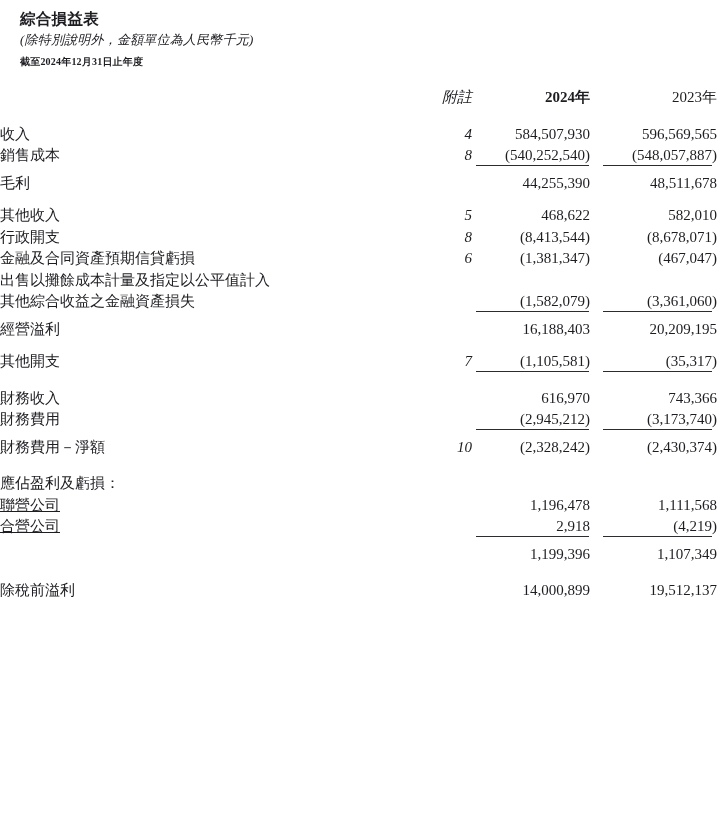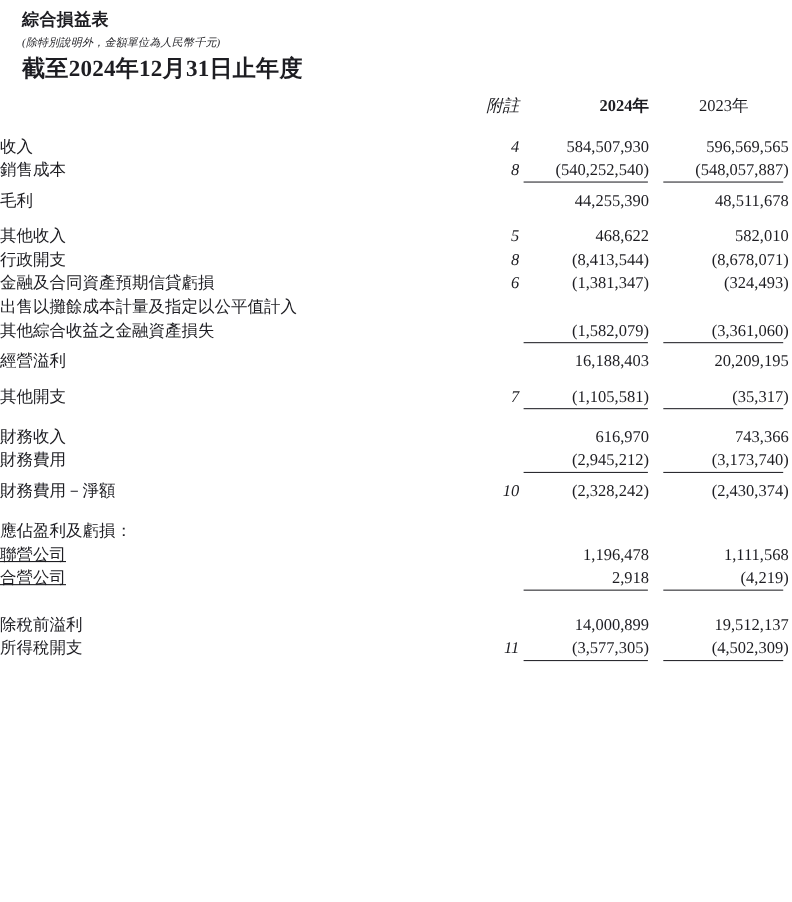--- a/index.html
+++ b/index.html
@@ -29,28 +29,28 @@
   .titleblock {
     padding: 8px 0 0 20px;
   }
   .doc-title {
     font-size: 15.5px;
     font-weight: bold;
     line-height: 21px;
     letter-spacing: 0.3px;
   }
   .doc-subtitle {
-    font-size: 10px;
+    font-size: 13px;
     font-style: italic;
     line-height: 22px;
     letter-spacing: 0.2px;
     white-space: nowrap;
   }
   .doc-period {
-    font-size: 21px;
+    font-size: 10px;
     font-weight: bold;
     line-height: 22px;
     letter-spacing: 0.2px;
   }
 
   
   table.fin {
     border-collapse: collapse;
     width: 720px;
     table-layout: fixed;
@@ -91,21 +91,21 @@
   .cell-y1 { padding-right: 0px; }
   .cell-y2 { padding-right: 5px; }
 
   
   .hdr td {
     padding-bottom: 2px;
     font-size: 15px;
   }
   .hdr .cell-note { font-style: italic; }
   .hdr .h-y1 { font-weight: bold; text-align: right; }
-  .hdr .h-y2 { font-weight: normal; text-align: center; }
+  .hdr .h-y2 { font-weight: normal; text-align: right; }
 
   
   .b   { font-weight: bold; margin-top: 36px; }
   .ind { padding-left: 39px; }
   .ind2{ padding-left: 39px; text-decoration: underline; }
 
   td.ruled {
     position: relative;
   }
   td.ruled::after {
@@ -226,21 +226,21 @@
         <td></td>
         <td class="cell-num cell-y2">(8,678,071)</td>
         <td></td>
       </tr>
 
       <tr>
         <td class="cell-label">金融及合同資產預期信貸虧損</td>
         <td class="cell-note">6</td>
         <td class="cell-num cell-y1 b">(1,381,347)</td>
         <td></td>
-        <td class="cell-num cell-y2">(324,493)</td>
+        <td class="cell-num cell-y2">(467,047)</td>
         <td></td>
       </tr>
 
       <tr>
         <td class="cell-label">出售以攤餘成本計量及指定以公平值計入</td>
         <td class="cell-note"></td>
         <td class="cell-num cell-y1 b"></td>
         <td></td>
         <td class="cell-num cell-y2"></td>
         <td></td>
@@ -345,42 +345,42 @@
         <td class="cell-num cell-y1 b ruled y1">2,918</td>
         <td></td>
         <td class="cell-num cell-y2 ruled y2">(4,219)</td>
         <td></td>
       </tr>
 
       <tr class="rulegap">
           <td colspan="6"></td>
         </tr>
 
+      <tr>
+        <td class="cell-label"></td>
+        <td class="cell-note"></td>
+        <td class="cell-num cell-y1 b">1,199,396</td>
+        <td></td>
+        <td class="cell-num cell-y2">1,107,349</td>
+        <td></td>
+      </tr>
 
       <tr class="sp-lg">
           <td colspan="6"></td>
         </tr>
 
       <tr>
         <td class="cell-label b">除稅前溢利</td>
         <td class="cell-note"></td>
         <td class="cell-num cell-y1 b">14,000,899</td>
         <td></td>
         <td class="cell-num cell-y2">19,512,137</td>
         <td></td>
       </tr>
 
-      <tr>
-        <td class="cell-label">所得稅開支</td>
-        <td class="cell-note">11</td>
-        <td class="cell-num cell-y1 b ruled y1">(3,577,305)</td>
-        <td></td>
-        <td class="cell-num cell-y2 ruled y2">(4,502,309)</td>
-        <td></td>
-      </tr>
 
       <tr class="sp-lg">
           <td colspan="6"></td>
         </tr>
 
 
     </tbody>
   </table>
 
 </div>

